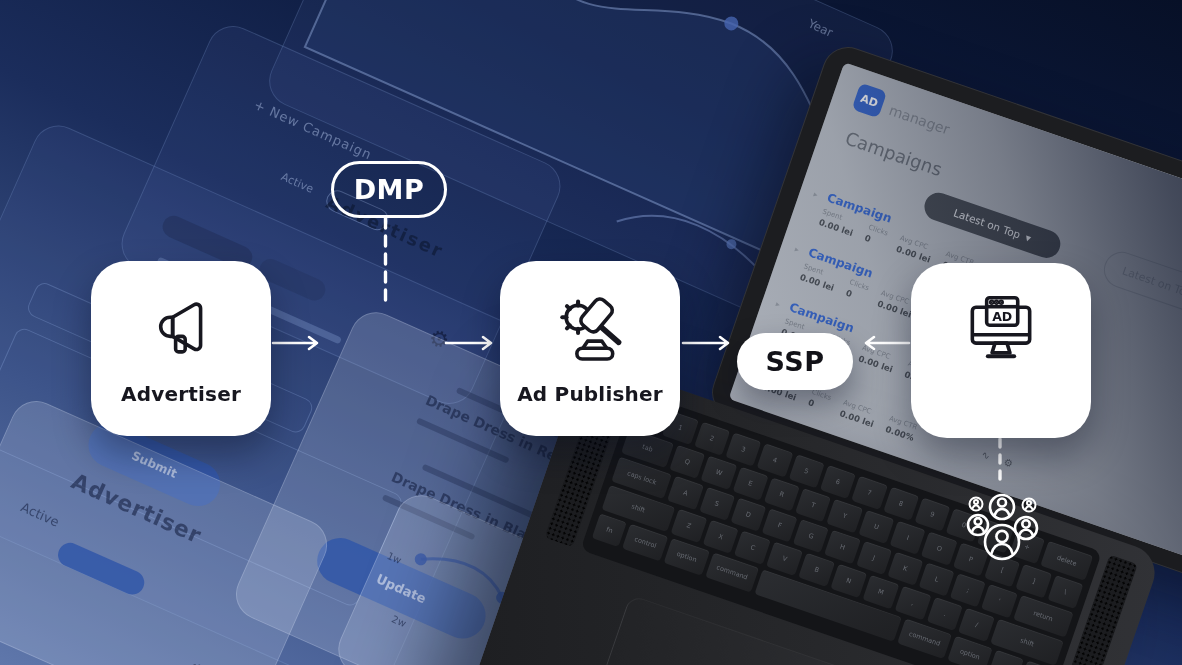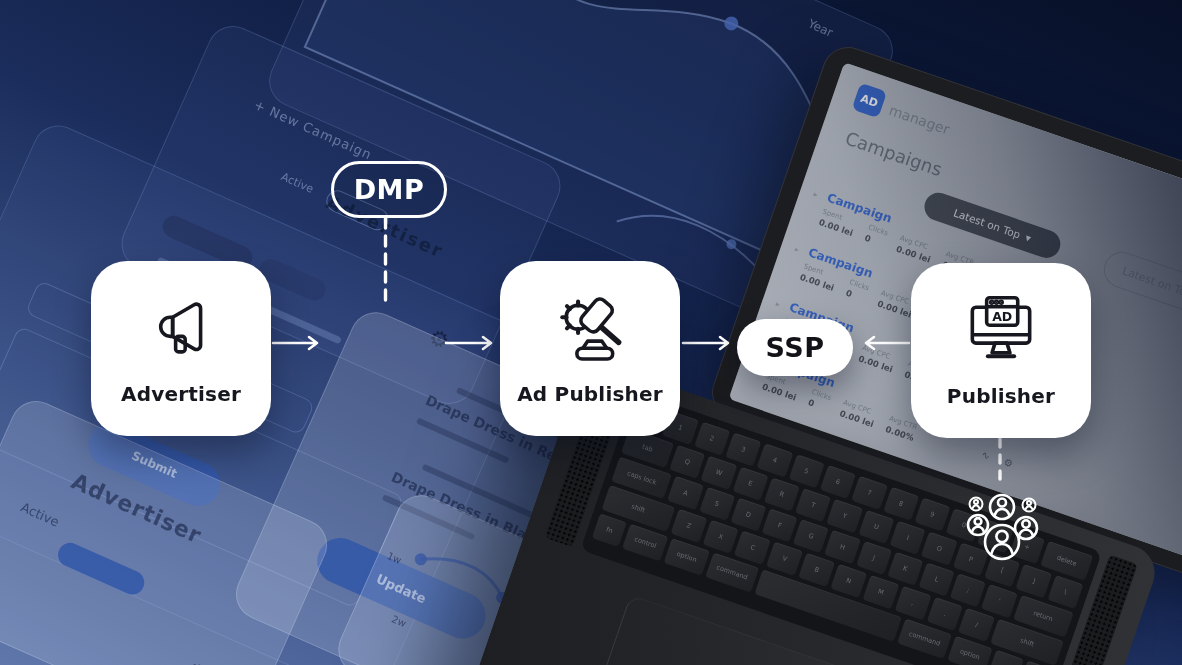--- a/index.html
+++ b/index.html
@@ -398,40 +398,39 @@
         </g>
         <path d="M44 34 L60 48" stroke-width="4.6"></path>
         <rect x="33" y="12" width="17" height="27" rx="5" fill="#ffffff" transform="rotate(40 41.5 25.5)"></rect>
         <path d="M30 53 L34 47 L46 47 L50 53" fill="#ffffff"></path>
         <rect x="25" y="53" width="30" height="9" rx="4.5" fill="#ffffff"></rect>
       </g>
     </svg>
     <div class="node-label">Ad Publisher</div>
   </div>
 
-  <div class="pill-node" style="left:737px;top:319px;">
+  <div class="pill-node" style="left:737px;top:333px;">
     <span>SSP</span>
   </div>
 
   <div class="node-box" style="left:911px;top:263px;">
     <svg class="node-icon" viewBox="0 0 72 72">
       <g fill="none" stroke="#17171f" stroke-width="3" stroke-linejoin="round">
         <rect x="12" y="17" width="48" height="30" rx="3"></rect>
         <path d="M12 40 L60 40"></path>
         <path d="M31 47 L41 47 L43.5 55 L28.5 55 Z"></path>
         <path d="M25 58 L47 58" stroke-linecap="round" stroke-width="3.4"></path>
         <rect x="24" y="9" width="26" height="23" rx="2.5" fill="#ffffff"></rect>
         <path d="M24 16.5 L50 16.5"></path>
         <circle cx="28.2" cy="12.8" r="0.8" fill="#17171f"></circle>
         <circle cx="32.2" cy="12.8" r="0.8" fill="#17171f"></circle>
         <circle cx="36.2" cy="12.8" r="0.8" fill="#17171f"></circle>
         <text x="37" y="28.5" text-anchor="middle" font-size="10.5" font-weight="bold" fill="#17171f" stroke="none">AD</text>
       </g>
     </svg>
-    <div class="node-label">Publisher</div>
   </div>
 
   <div class="audience">
     <svg width="78" height="78" viewBox="0 0 78 78" style="display:block;margin:0 auto;">
       <g fill="none" stroke="#ffffff" stroke-width="2.6" stroke-linecap="round">
         <circle cx="39" cy="19" r="12"></circle>
         <circle cx="39" cy="14.5" r="4"></circle>
         <path d="M31.5 28 C33 22.5 36 21 39 21 C42 21 45 22.5 46.5 28"></path>
         <circle cx="15" cy="37" r="10"></circle>
         <circle cx="15" cy="33.5" r="3.4"></circle>

